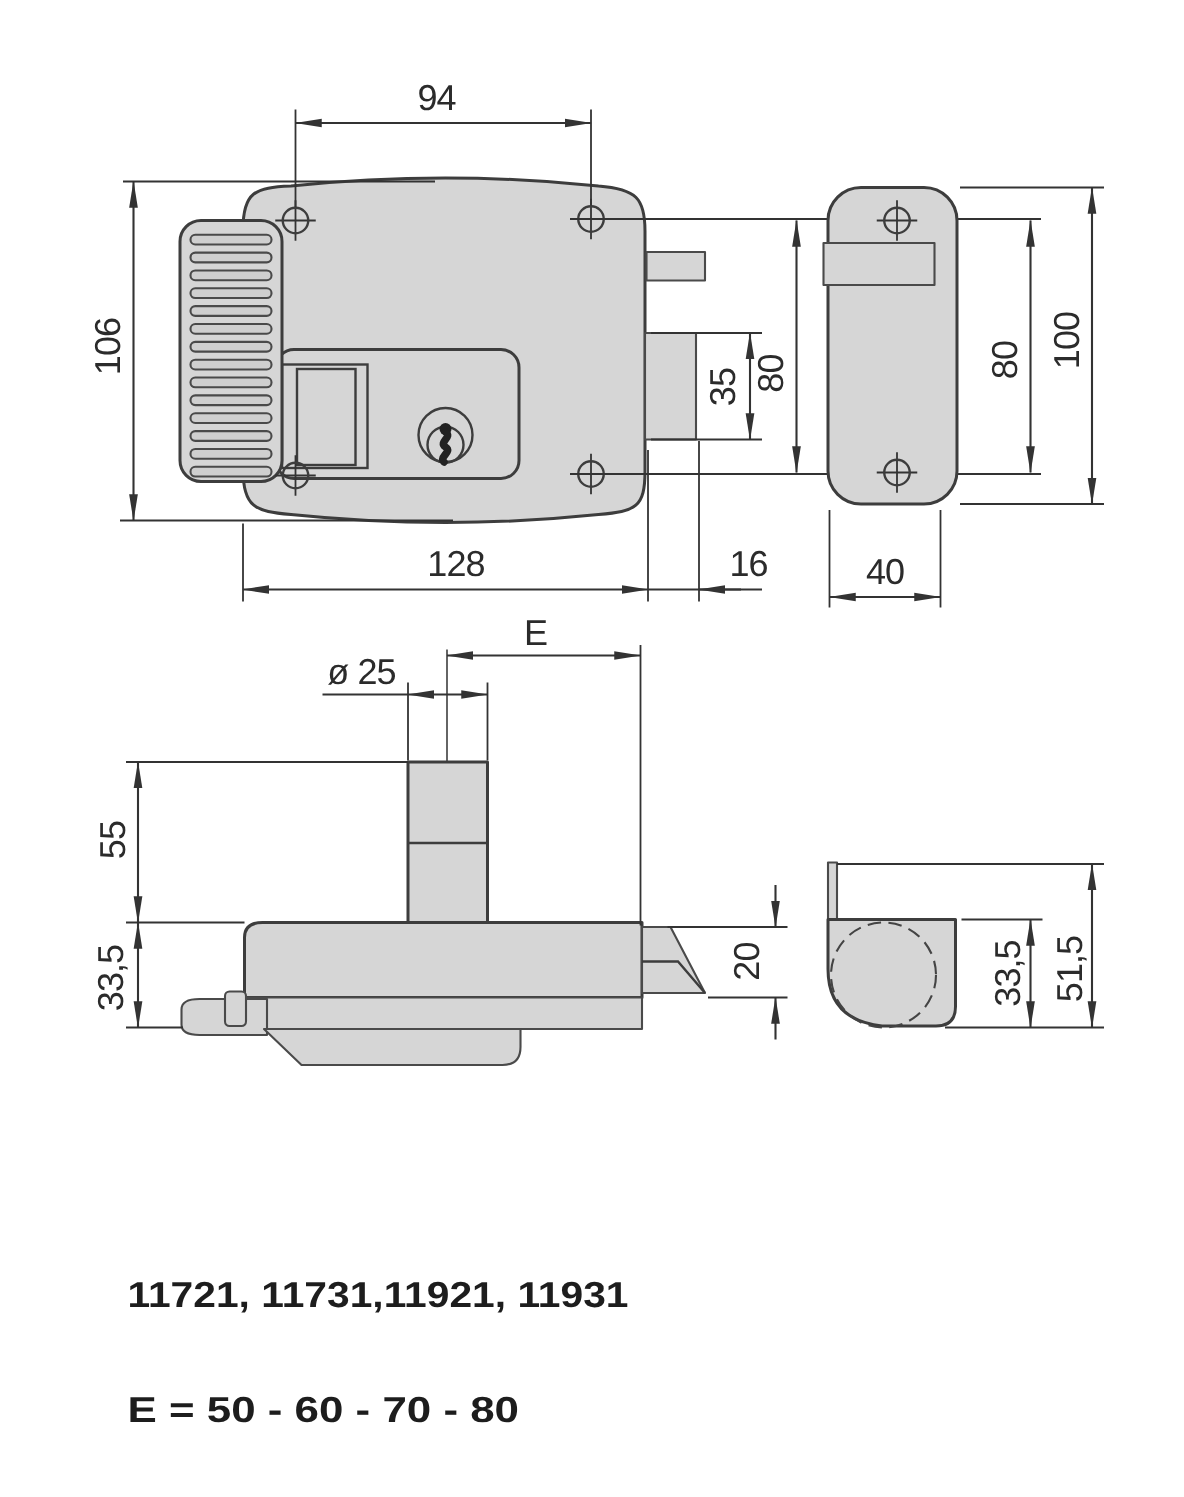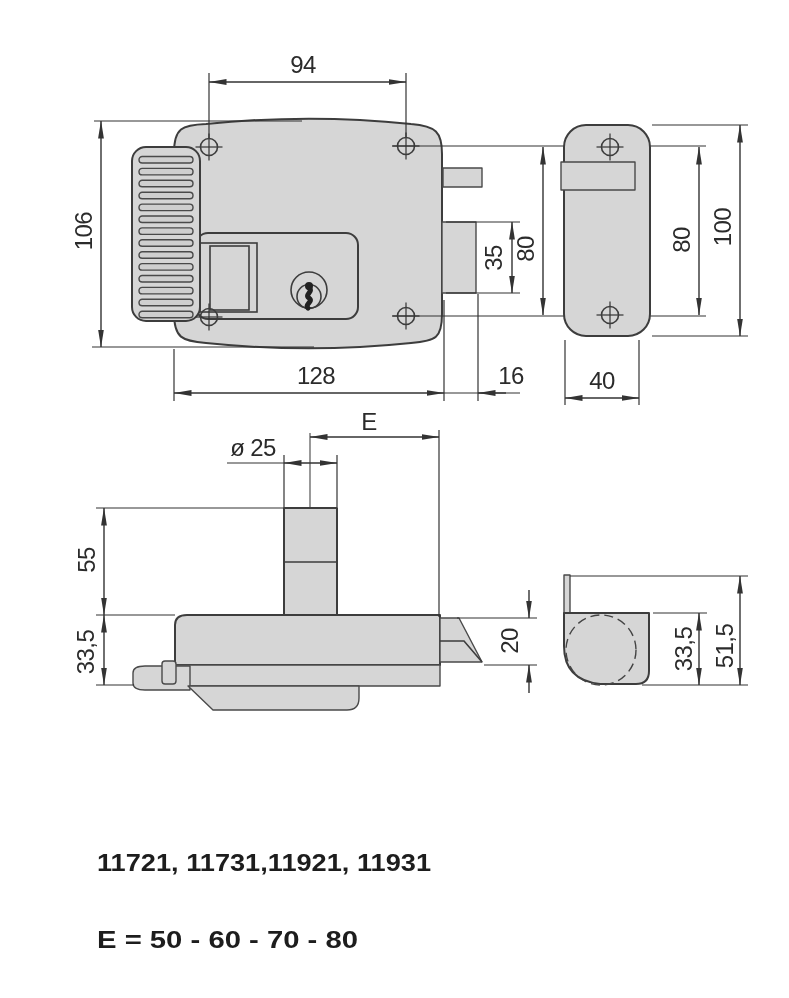--- a/index.html
+++ b/index.html
@@ -1,16 +1,16 @@
 <!DOCTYPE html>
 <html><head>
 <meta charset="utf-8">
 <style>
   html,body{margin:0;padding:0;background:#ffffff;}
-  .page{width:757px;height:998px;position:relative;background:#fff;overflow:hidden;padding-left:12px;}
+  .page{width:757px;height:998px;position:relative;background:#fff;overflow:hidden;}
   svg{display:block;}
   .shape{fill:#d6d6d6;stroke:#3d3d3d;stroke-width:2;stroke-linejoin:round;}
   .shape-thin{fill:#d6d6d6;stroke:#4a4a4a;stroke-width:1.4;stroke-linejoin:round;}
   .slot{fill:#cfcfcf;stroke:#4a4a4a;stroke-width:1.4;}
   .hole{fill:none;stroke:#3d3d3d;stroke-width:1.6;}
   .inner{fill:none;stroke:#3d3d3d;stroke-width:1.6;}
   .ext{stroke:#333;stroke-width:1.2;fill:none;}
   .dim{stroke:#333;stroke-width:1.4;fill:none;}
   .cl{stroke:#444;stroke-width:1.1;fill:none;}
   .dash{stroke:#444;stroke-width:1.4;fill:none;stroke-dasharray:9 5;}

